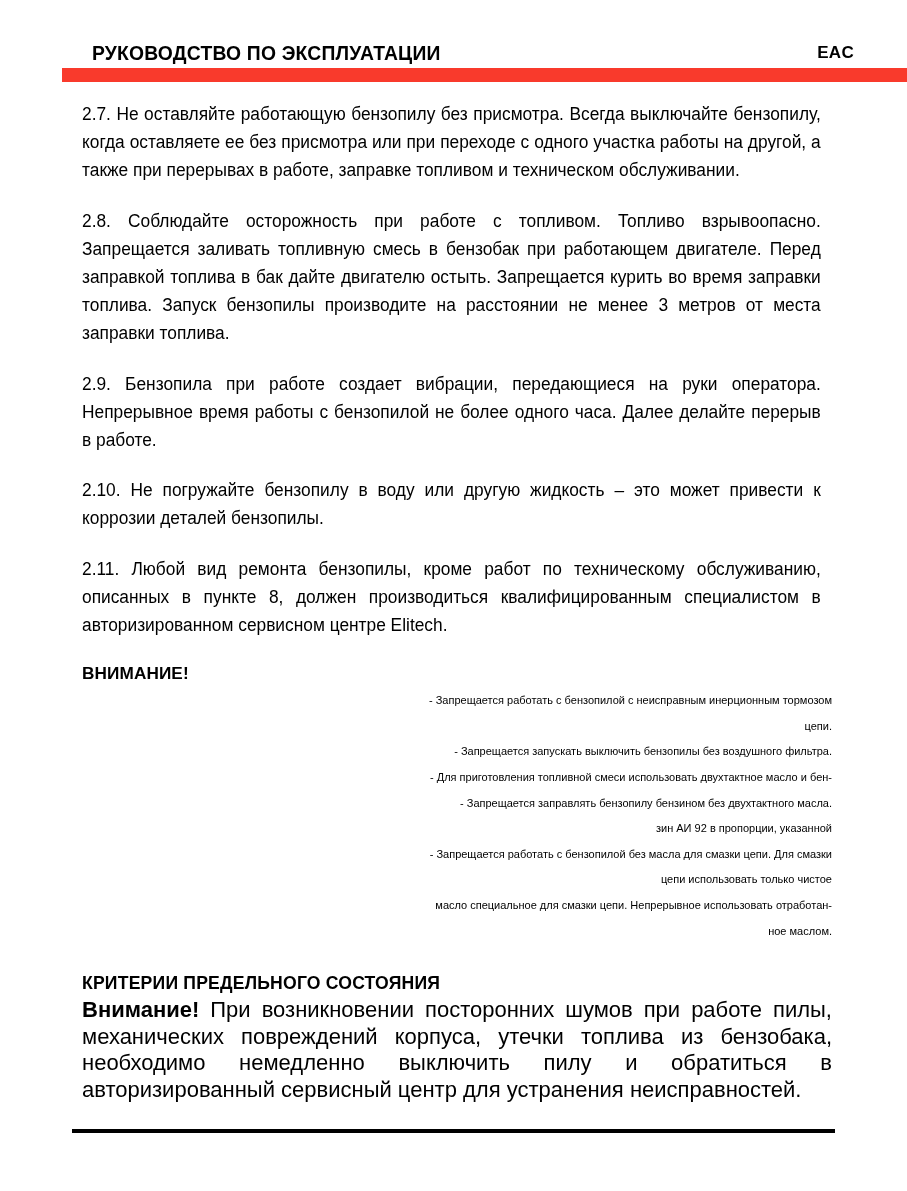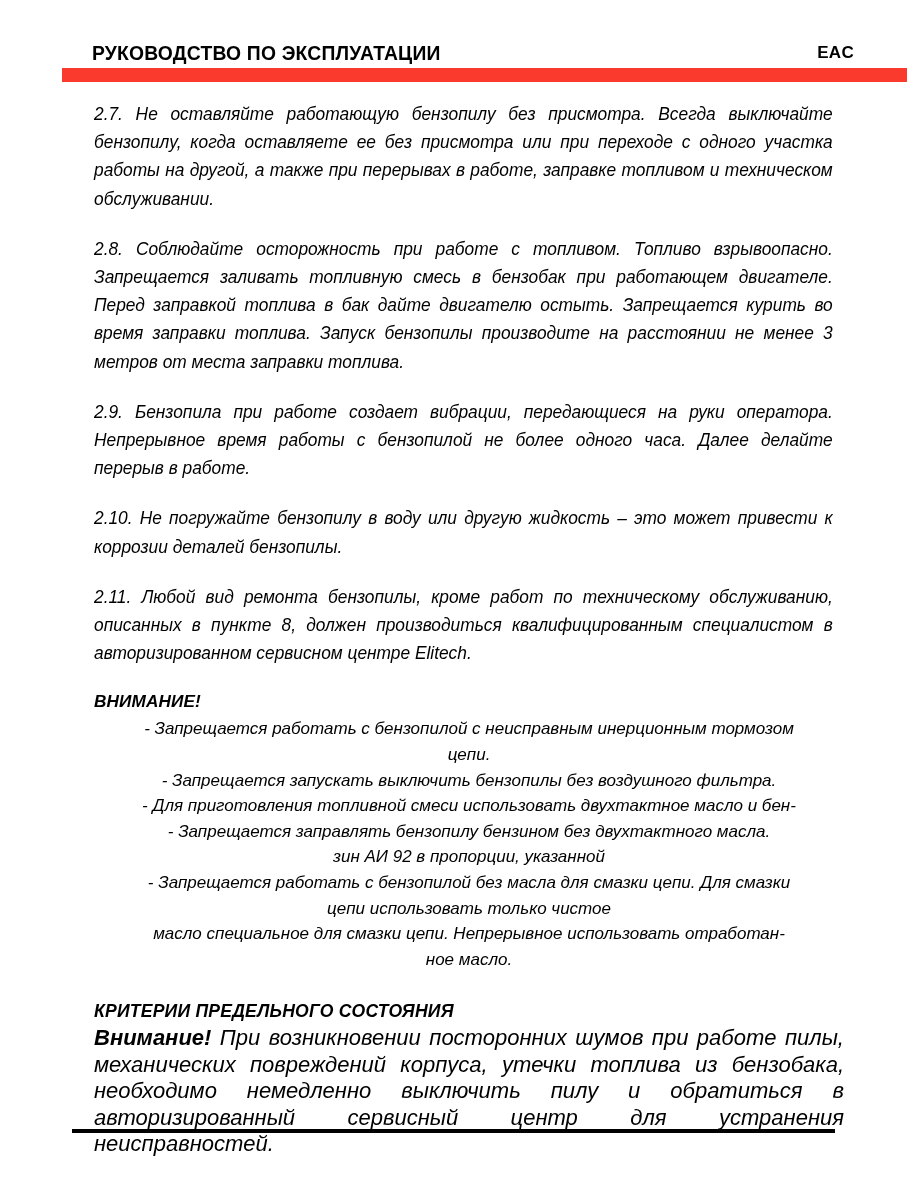--- a/index.html
+++ b/index.html
@@ -56,24 +56,23 @@
     left: 48px;
     top: 68px;
     width: 852px;
     height: 14px;
     background: #f93a2c;
   }
 
   
   .content {
     position: absolute;
-    left: 94px;
+    left: 82px;
     top: 100px;
     width: 750px;
-    font-style: italic;
   }
 
   p.para {
     margin: 0 0 22px 0;
     font-size: 17.6px;
     line-height: 28.2px;
     text-align: justify;
     text-justify: inter-word;
     transform: scaleX(0.985);
     transform-origin: left top;
@@ -85,24 +84,24 @@
     margin-top: 8px;
   }
   .warn-heading {
     font-size: 17.2px;
     font-weight: bold;
     line-height: 25px;
     margin: 0 0 2px 0;
     letter-spacing: 0.1px;
   }
   .warn-line {
-    font-size: 17px;
+    font-size: 11px;
     line-height: 25.6px;
     margin: 0;
-    text-align: center;
+    text-align: right;
   }
 
   .criteria-block {
     margin-top: 26px;
   }
   .criteria-heading {
     font-size: 17.6px;
     font-weight: bold;
     line-height: 26px;
     margin: 0 0 1px 0;
@@ -150,21 +149,21 @@
       <div class="warn-heading">ВНИМАНИЕ!</div>
       <p class="warn-line">- Запрещается работать с бензопилой с неисправным инерционным тормозом</p>
       <p class="warn-line">цепи.</p>
       <p class="warn-line">- Запрещается запускать выключить бензопилы без воздушного фильтра.</p>
       <p class="warn-line">- Для приготовления топливной смеси использовать двухтактное масло и бен-</p>
       <p class="warn-line">- Запрещается заправлять бензопилу бензином без двухтактного масла.</p>
       <p class="warn-line">зин АИ 92 в пропорции, указанной</p>
       <p class="warn-line">- Запрещается работать с бензопилой без масла для смазки цепи. Для смазки</p>
       <p class="warn-line">цепи использовать только чистое</p>
       <p class="warn-line">  масло специальное для смазки цепи. Непрерывное использовать отработан-</p>
-      <p class="warn-line">ное масло.</p>
+      <p class="warn-line">ное маслом.</p>
     </div>
 
     <div class="criteria-block">
       <div class="criteria-heading">КРИТЕРИИ ПРЕДЕЛЬНОГО СОСТОЯНИЯ</div>
       <p class="criteria-text"><b>Внимание!</b><span> При возникновении посторонних шумов при работе пилы, механических повреждений корпуса, утечки топлива из бензобака, необходимо немедленно выключить пилу и обратиться в авторизированный сервисный центр для устранения неисправностей.</span></p>
     </div>
 
   </div>
 
   <div class="footer-rule"></div>

